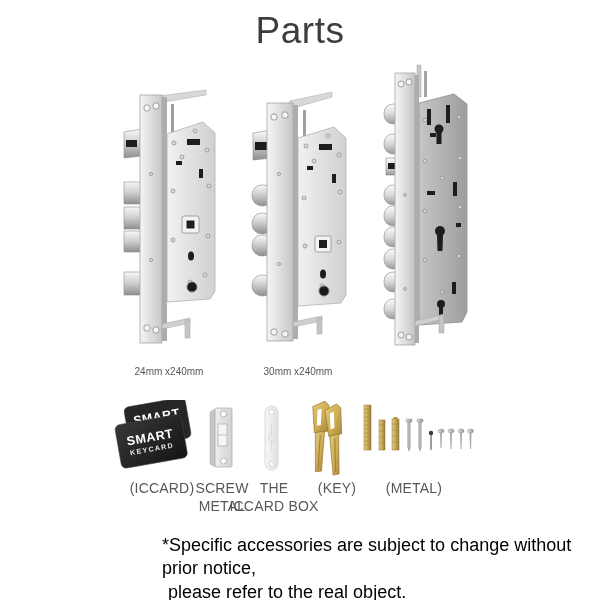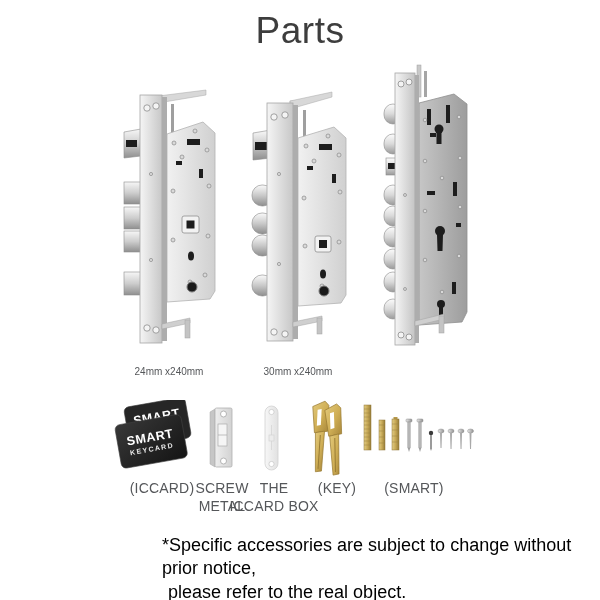--- a/index.html
+++ b/index.html
@@ -354,20 +354,20 @@
       <polygon points="107.5,30 109.5,30 109,46 108,46" fill="#a9a9a9"></polygon>
     </g>
   </svg>
 
   <div class="acc-label" style="left:162px">(ICCARD)</div>
   <div class="acc-label" style="left:222px">SCREW
 METAL</div>
   <div class="acc-label" style="left:274px">THE
 ICCARD BOX</div>
   <div class="acc-label" style="left:337px">(KEY)</div>
-  <div class="acc-label" style="left:414px">(SMART)</div>
+  <div class="acc-label" style="left:414px">(METAL)</div>
 
   <div class="footer">
     <div class="l1">*Specific accessories are subject to change without prior notice,</div>
     <div class="l2">please refer to the real object.</div>
   </div>
 
 </div>
 
 </body></html>

